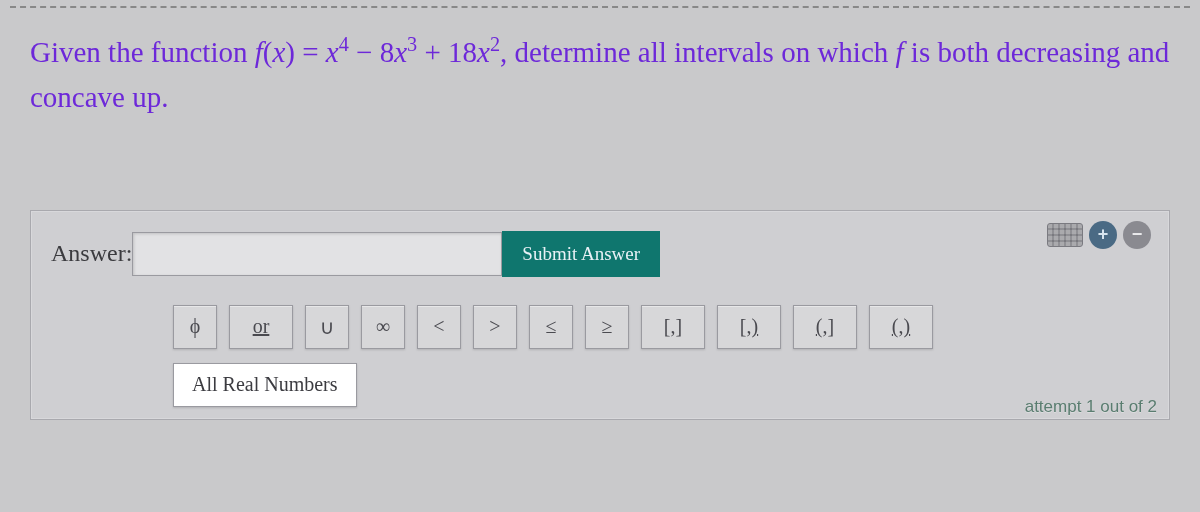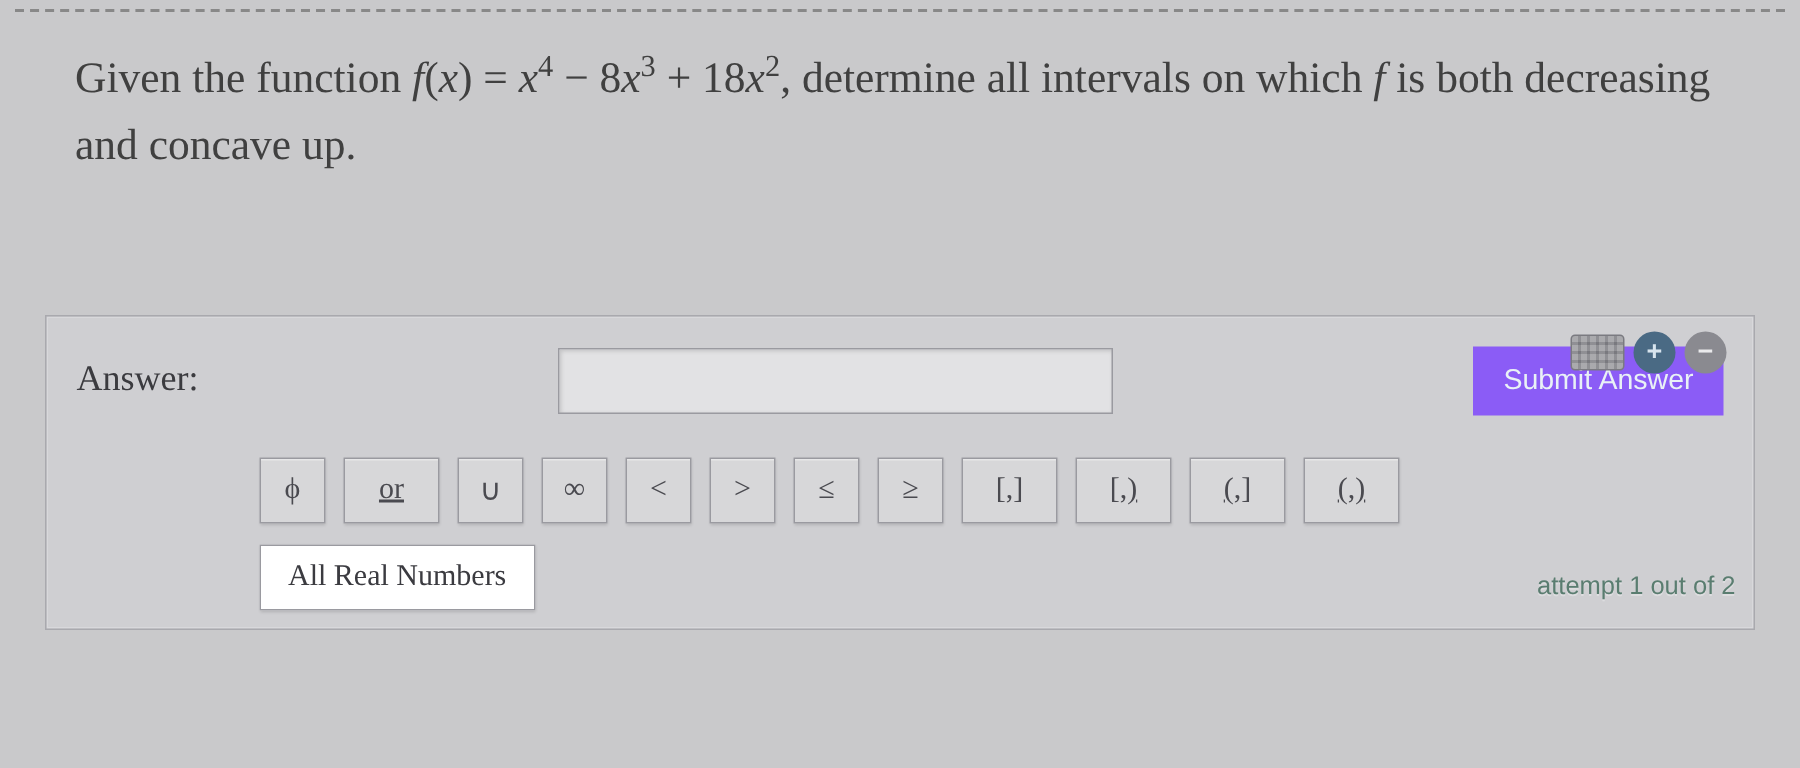--- a/index.html
+++ b/index.html
@@ -13,58 +13,56 @@
     position: relative;
   }
   .container {
     border-top: 2px dashed #888;
     margin: 6px 10px 0 10px;
     padding: 22px 20px 0 20px;
   }
   .question {
     font-size: 29px;
     line-height: 1.55;
-    color: #404040;
-    margin-left: 20px;
+    color: #6d28d9;
   }
   .math-i { font-style: italic; font-family: 'Times New Roman', serif; }
   sup { font-size: 0.7em; vertical-align: super; line-height: 0; }
   .answer-box {
     margin-top: 90px;
     border: 1px solid #a9a9ae;
     background: #cfcfd2;
     padding: 20px 20px 12px 20px;
     position: relative;
     box-shadow: inset 0 0 0 1px rgba(255,255,255,0.2);
   }
   .answer-row {
     display: flex;
     align-items: center;
-    justify-content: space-between;
   }
   .answer-label {
     font-size: 24px;
     color: #3b3b3f;
   }
   .answer-input {
     width: 370px;
     height: 44px;
     font-size: 20px;
     padding: 4px 8px;
     border: 1px solid #9a9aa0;
     background: #e2e2e4;
     box-shadow: inset 1px 1px 3px rgba(0,0,0,0.15);
   }
   .submit-btn {
-    background: #8b5cf6;
+    background: #0f766e;
     color: #e9f1f6;
     border: none;
     font-size: 19px;
     padding: 12px 20px;
-    font-family: Liberation Sans, sans-serif;
+    font-family: Liberation Serif, serif;
     cursor: pointer;
   }
   .top-controls {
     position: absolute;
     top: 10px;
     right: 18px;
     display: flex;
     gap: 6px;
     align-items: center;
   }
@@ -120,21 +118,21 @@
     background: #ffffff;
     font-size: 20px;
     font-family: 'Times New Roman', serif;
     color: #3b3b40;
     cursor: pointer;
     box-shadow: 0 1px 0 rgba(255,255,255,0.4) inset, 0 1px 2px rgba(0,0,0,0.15);
   }
   .attempt-text {
     position: absolute;
     right: 12px;
-    bottom: 18px;
+    bottom: 2px;
     font-family: Arial, sans-serif;
     font-size: 17px;
     color: #5a7d70;
     text-shadow: 0 1px 0 rgba(255,255,255,0.3);
   }
 </style>
 </head>
 <body>
 
 <div class="container">

